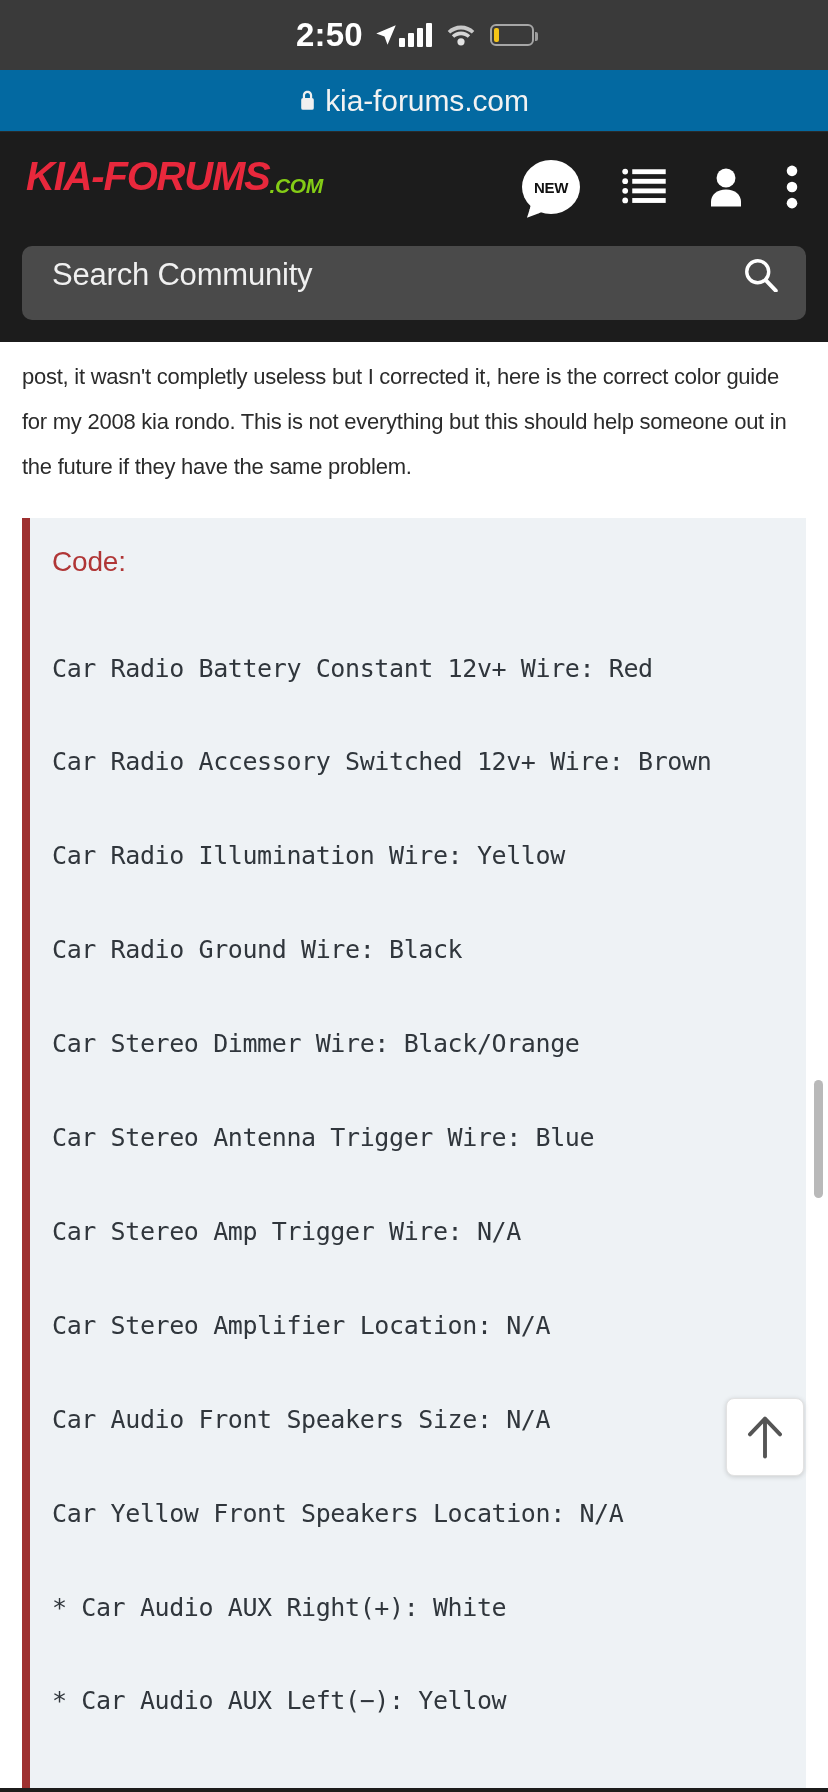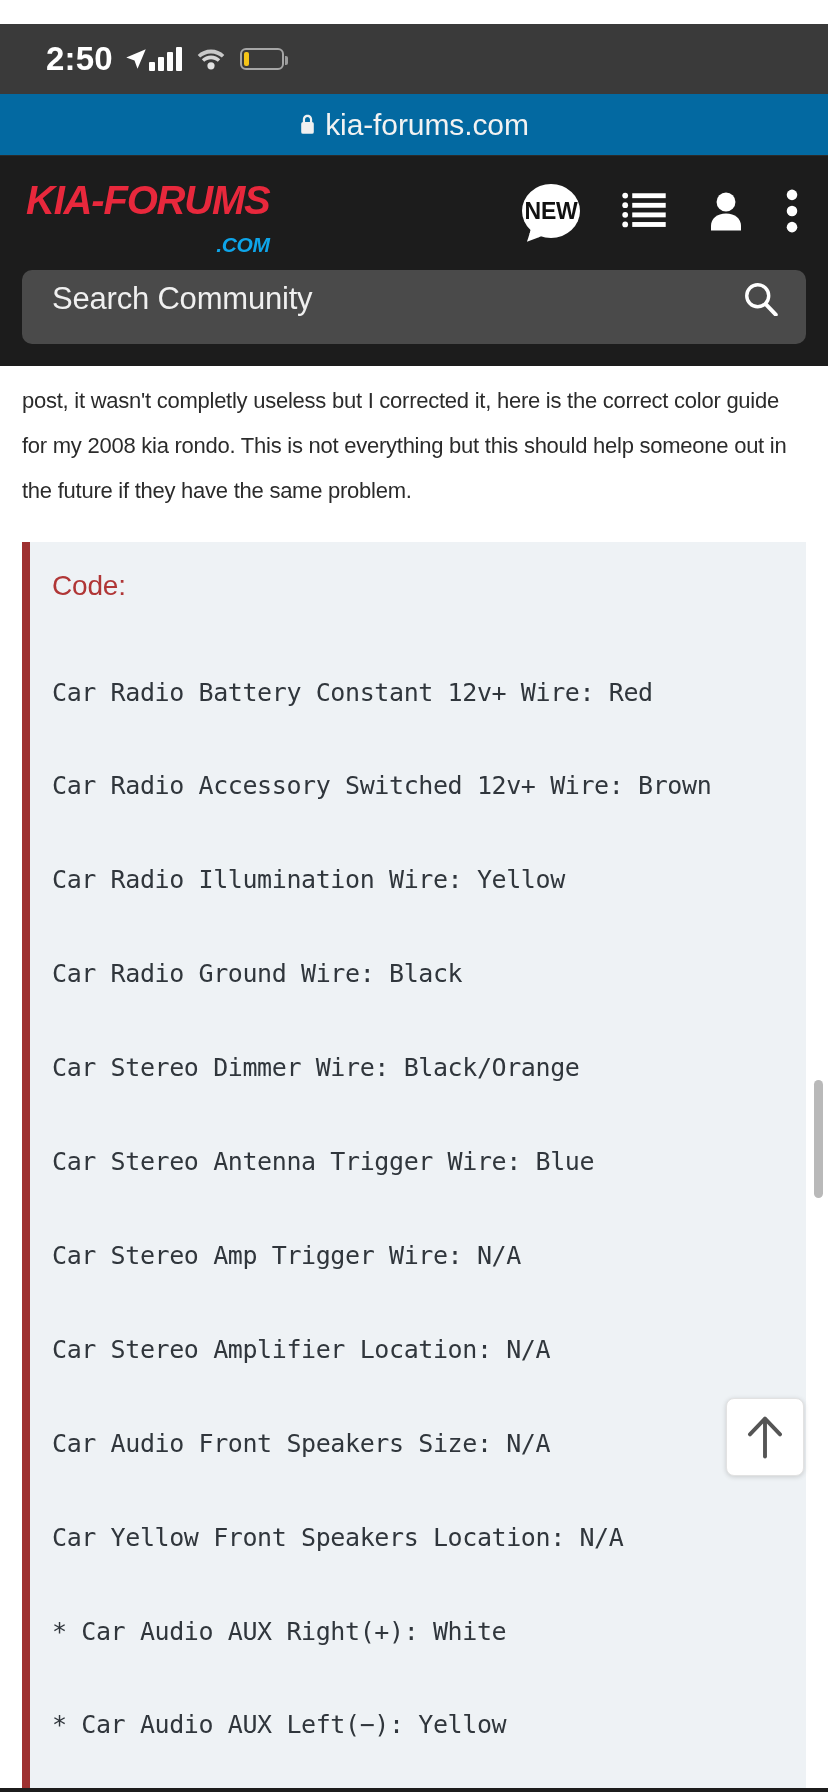--- a/index.html
+++ b/index.html
@@ -19,23 +19,22 @@
     overflow: hidden;
   }
 
   
   .statusbar {
     position: relative;
     height: 70px;
     background: #3a3a3a;
     display: flex;
     align-items: center;
-    justify-content: flex-start;
+    justify-content: center;
     padding: 0 44px 0 46px;
-    margin-top: 24px;
   }
   .sb-left { display: flex; align-items: center; gap: 10px; }
   .sb-time {
     color: #ffffff;
     font-size: 33px;
     font-weight: 600;
     letter-spacing: 0.2px;
   }
   .loc-arrow { width: 26px; height: 26px; display: block; }
   .sb-right { display: flex; align-items: center; gap: 14px; }
@@ -92,34 +91,34 @@
     padding: 20px 26px 0 26px;
   }
   .header-row {
     display: flex;
     align-items: flex-start;
     justify-content: space-between;
     height: 82px;
   }
   .logo-block {
     display: flex;
-    flex-direction: column;
+    flex-direction: row;
     align-items: flex-end;
     padding-top: 4px;
   }
   .logo-main {
     color: #e8283c;
     font-size: 40px;
     font-weight: 700;
     font-style: italic;
     letter-spacing: -1.2px;
     line-height: 1;
   }
   .logo-sub {
-    color: #0ea5e9;
+    color: #84cc16;
     font-size: 21px;
     font-weight: 700;
     font-style: italic;
     letter-spacing: -0.4px;
     line-height: 1;
     margin-top: 14px;
   }
   .header-icons {
     display: flex;
     align-items: center;
@@ -143,21 +142,21 @@
     width: 0; height: 0;
     border-left: 10px solid #ffffff;
     border-top: 8px solid #ffffff;
     border-right: 8px solid transparent;
     border-bottom: 8px solid transparent;
     transform: rotate(18deg);
   }
   .new-bubble span {
     position: relative;
     z-index: 2;
-    font-size: 23px;
+    font-size: 15px;
     font-weight: 700;
     color: #111111;
     letter-spacing: -0.3px;
   }
   .list-icon { width: 44px; height: 38px; display: block; }
   .person-icon { width: 36px; height: 40px; display: block; }
   .dots-icon { width: 12px; height: 44px; display: block; }
 
   .search-wrap {
     padding: 12px 22px 22px 22px;

